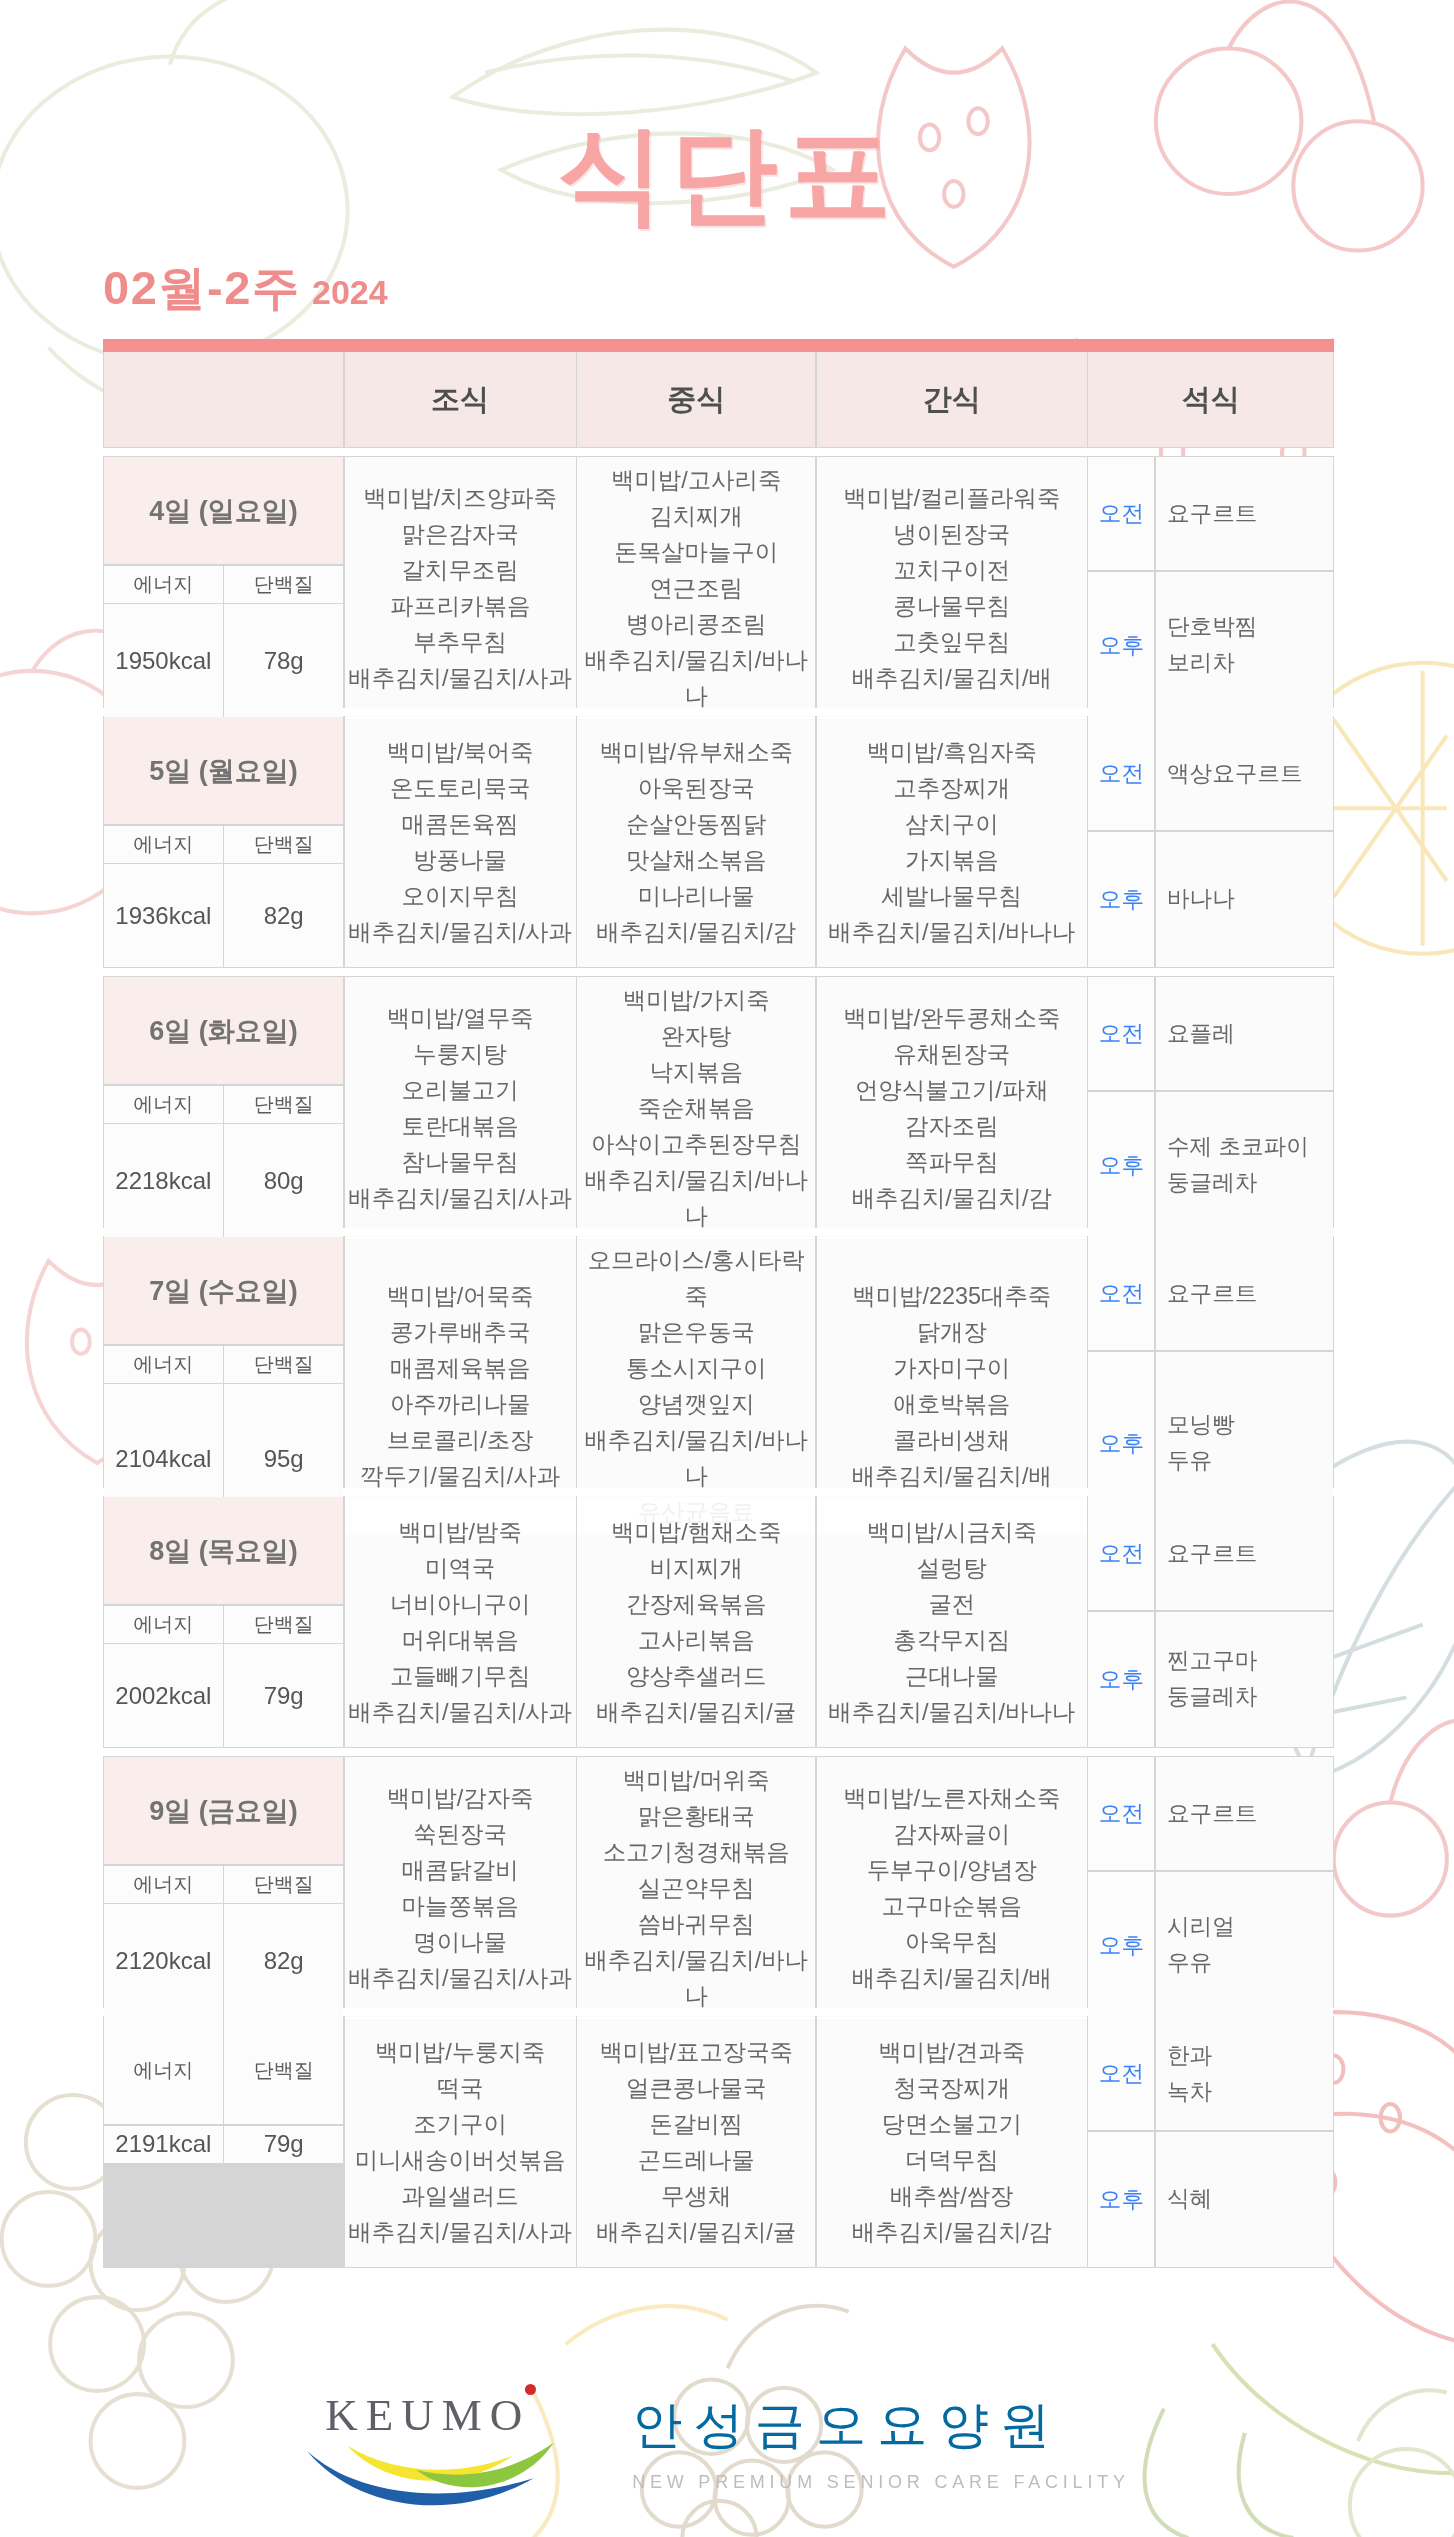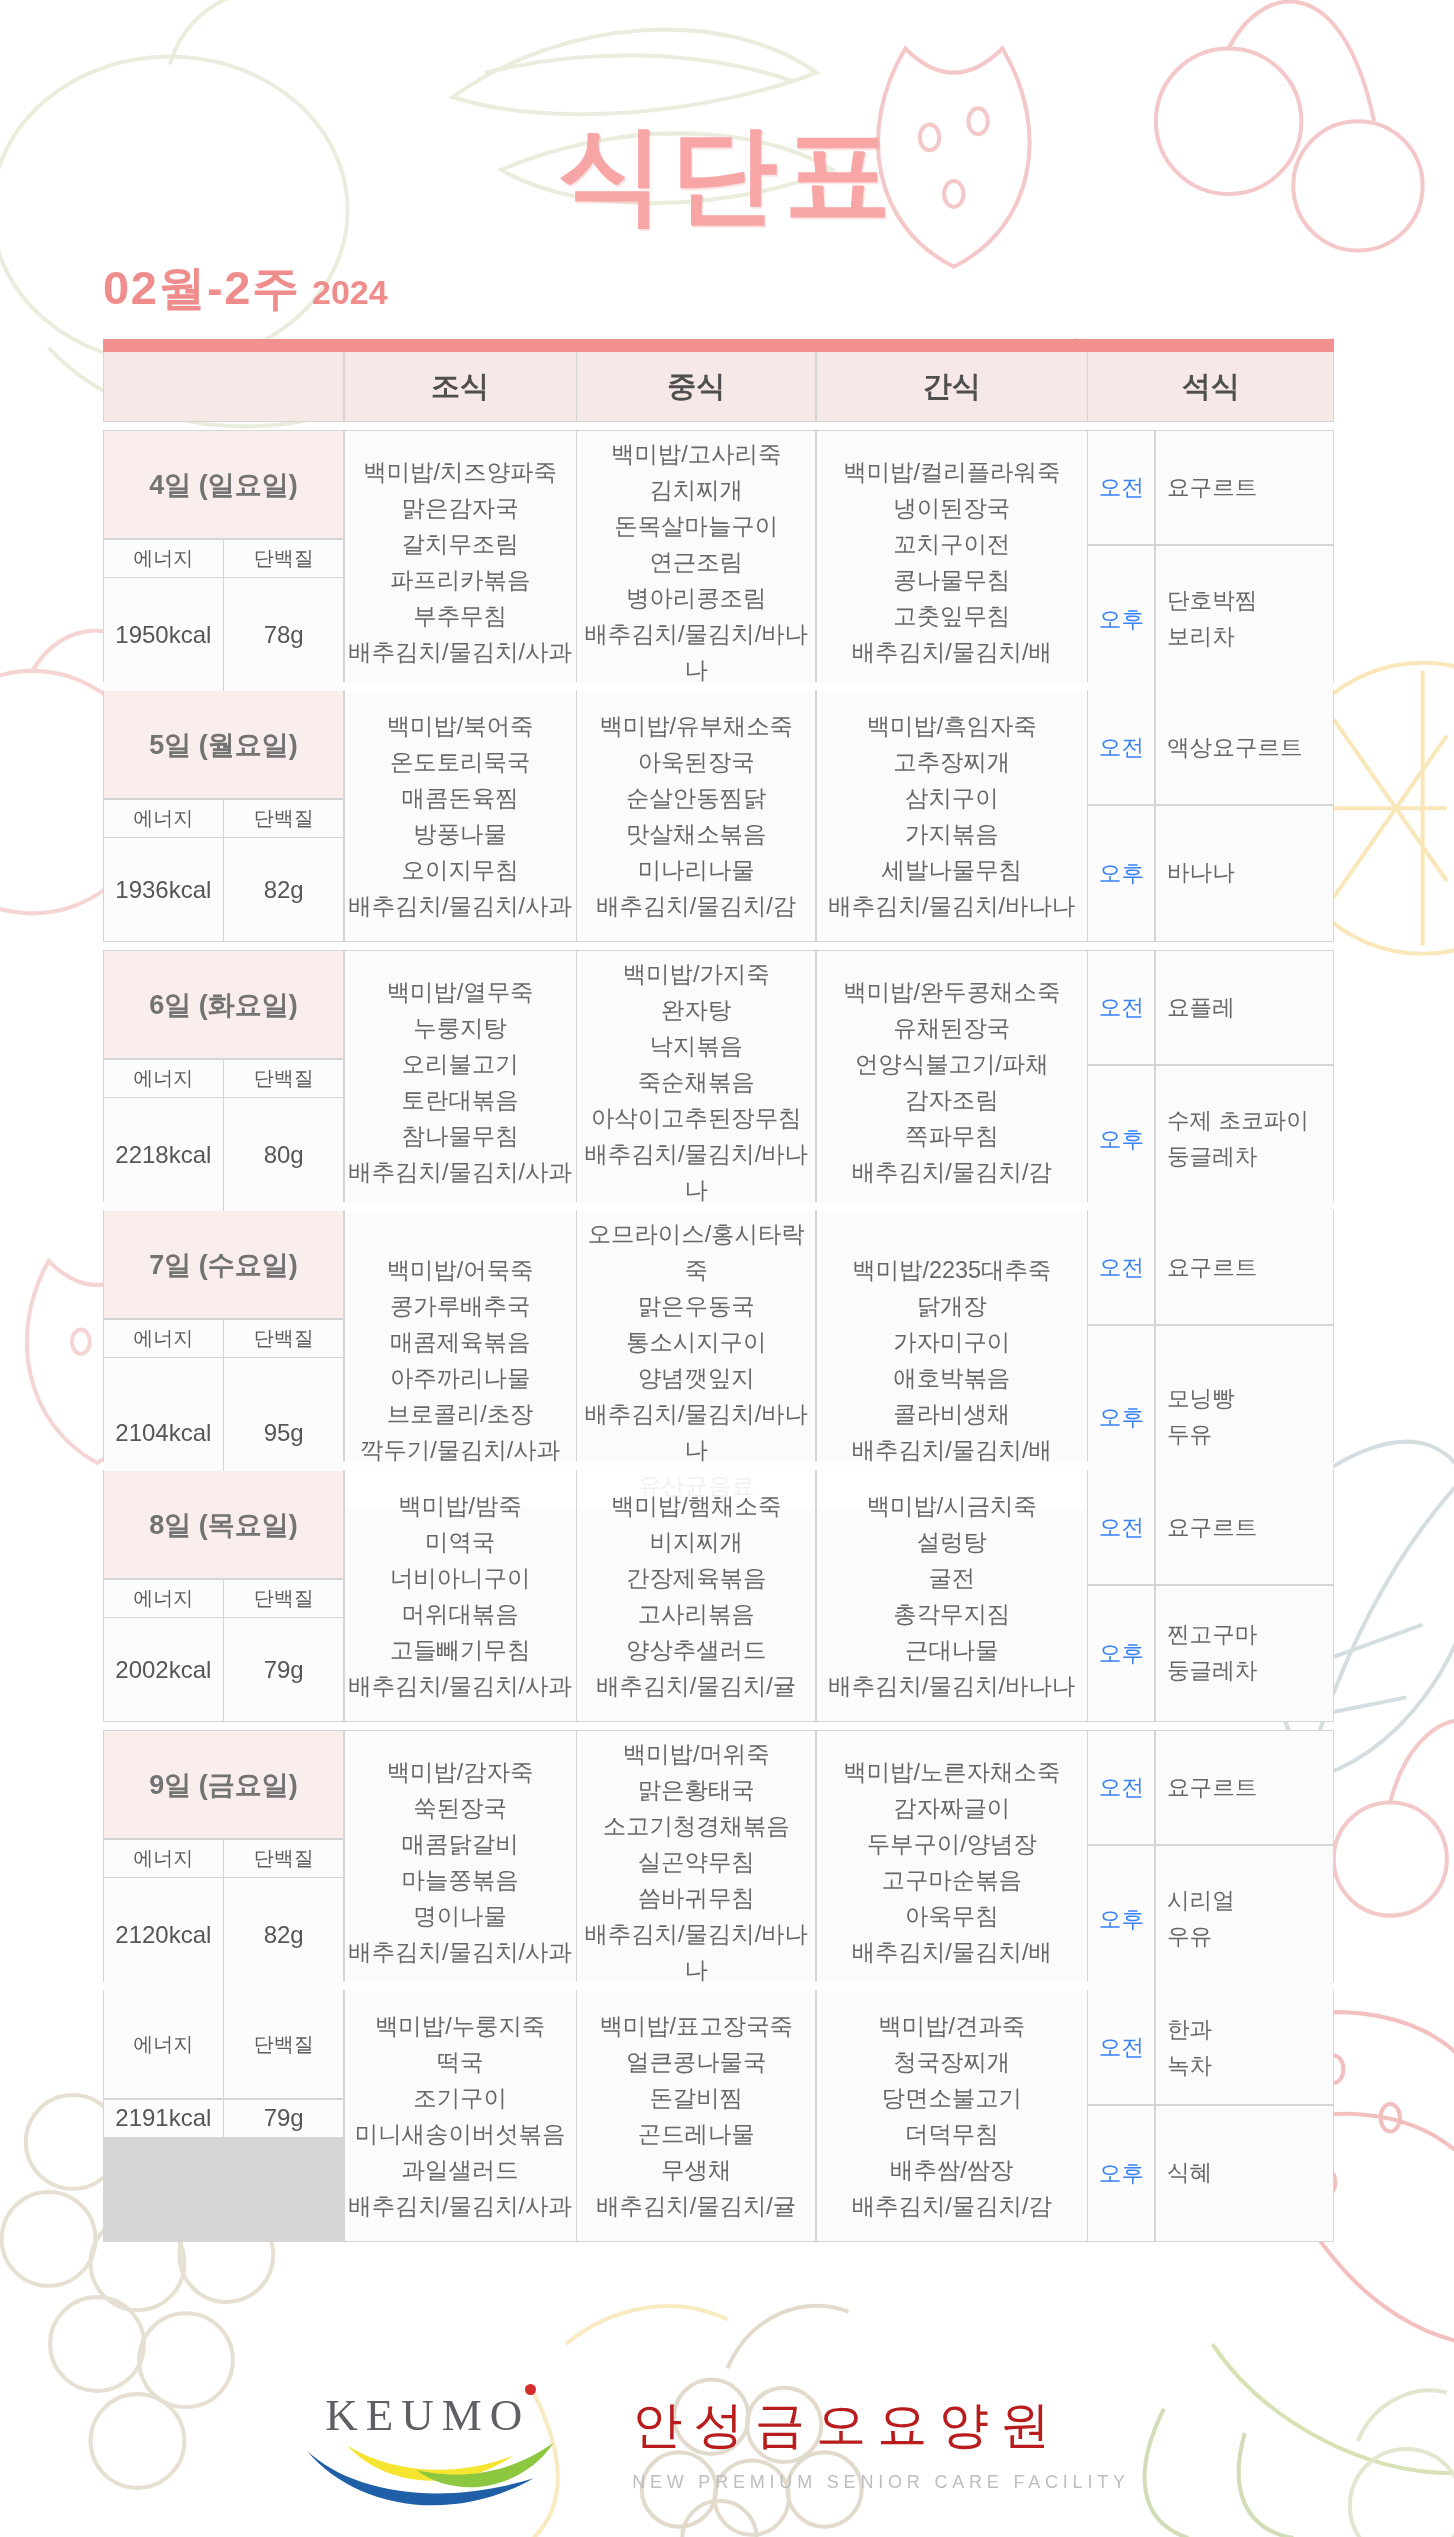--- a/index.html
+++ b/index.html
@@ -30,21 +30,21 @@
 
   
   .menu-table { position:absolute; left:103px; top:339px; width:1231px; }
   .top-bar { width:100%; height:13px; background:#f2918f; }
 
   .grid-cols {
     display:grid;
     grid-template-columns:239px 231px 238px 270px 1fr;
     gap:1.6px; background:#d5d5d5; border:1.6px solid #d5d5d5;
   }
-  .header-row { border-top:none; height:70px; }
+  .header-row { border-top:none; height:96px; }
   .header-cell {
     background:rgba(248,233,232,0.95);
     display:flex; align-items:center; justify-content:center;
     font-size:29px; font-weight:700; color:#4f4f4f;
   }
   .day-block { height:252px; margin-top:8px; }
   .cell { background:rgba(255,255,255,0.90); }
 
   
   .info-col {
@@ -102,21 +102,21 @@
     font-size:45px; color:#5f5f66; letter-spacing:8px; font-weight:500;
   }
   .logo-dot {
     position:absolute; top:16px; left:200px;
     width:11.3px; height:11.3px; border-radius:50%; background:#d42b2b;
   }
   .logo-swoosh { display:block; margin-top:-4.8px; margin-left:-22.6px; }
   .facility-box { padding-top:24px; }
   .facility-name {
     font-family:"Liberation Serif", serif;
-    font-size:50px; color:#b91c1c; letter-spacing:11.3px;
+    font-size:50px; color:#0369a1; letter-spacing:11.3px;
   }
   .facility-sub {
     margin-top:13px; font-size:18px; color:#bdbdbd; letter-spacing:4.8px;
   }
 </style>
 </head>
 <body>
 
 <svg id="bg-art" viewBox="0 0 1800 3140" fill="none" xmlns="http://www.w3.org/2000/svg" opacity="0.75">
 

